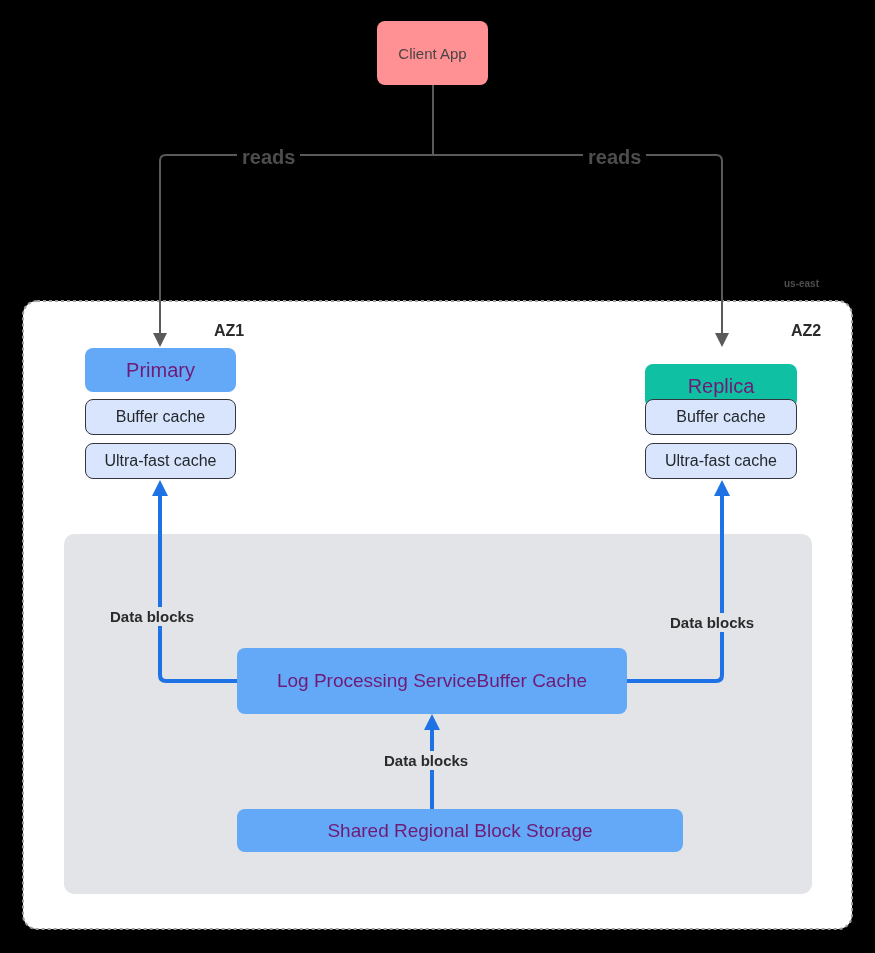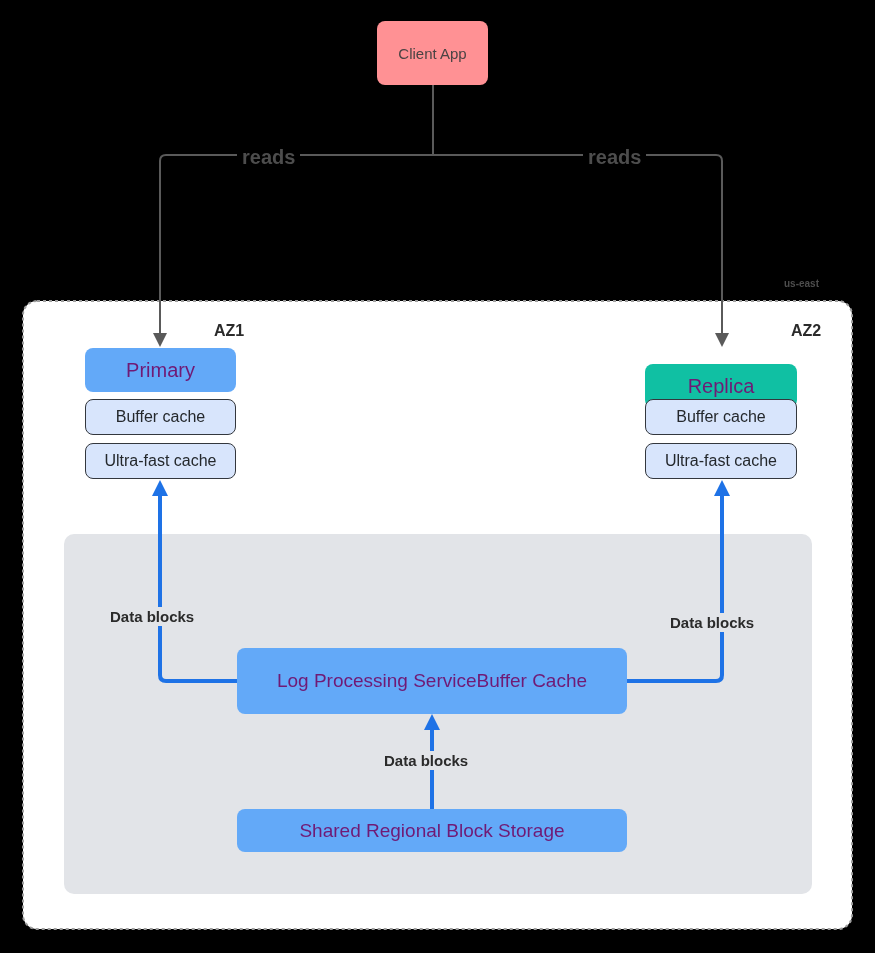--- a/index.html
+++ b/index.html
@@ -18,21 +18,21 @@
   .cache {
     position:absolute; display:flex; align-items:center; justify-content:center;
     background:#d8e5fc; border:1.5px solid #33373d; border-radius:8px;
     font-size:16px; color:#24282c; box-sizing:border-box;
   }
   .c-a1b { left:85px;  top:399px; width:151px; height:36px; }
   .c-a1u { left:85px;  top:443px; width:151px; height:36px; }
   .c-a2b { left:645px; top:399px; width:152px; height:36px; }
   .c-a2u { left:645px; top:443px; width:152px; height:36px; }
   .lps  { left:237px; top:648px; width:390px; height:66px; background:#63a9f8; font-size:19px; line-height:26px; }
-  .srbs { left:237px; top:809px; width:390px; height:43px; background:#63a9f8; font-size:19px; }
+  .srbs { left:237px; top:809px; width:446px; height:43px; background:#63a9f8; font-size:19px; }
   .lbl { position:absolute; font-weight:bold; white-space:nowrap; }
   .az  { font-size:16px; color:#2b2b2b;margin-left:36px; }
   .az1 { left:178px; top:322px; }
   .az2 { left:755px; top:322px; }
   .reads { font-size:20px; color:#4d4d4d; background:#000000; padding:0 5px; }
   .reads-l { left:237px; top:146px; }
   .reads-r { left:583px; top:146px; }
   .us-east { left:784px; top:278px; font-size:10px; color:#4d4d4d; }
   .datablocks { font-size:15px; color:#2b2b2b; background:#e2e4e8; padding:1px 5px; }
   .db-l { left:105px; top:607px; }

